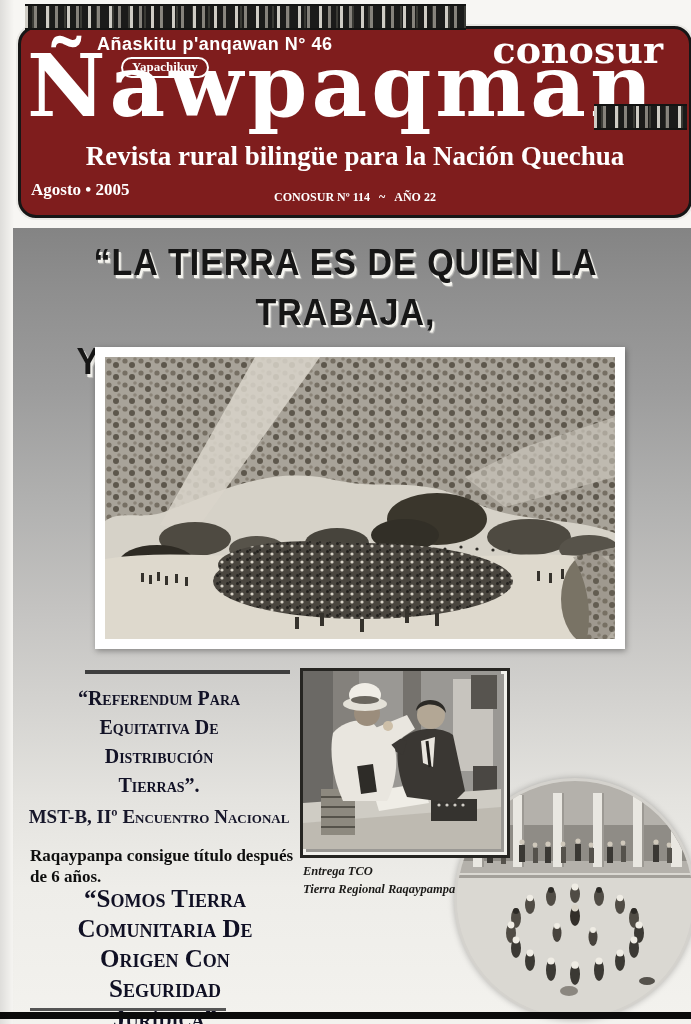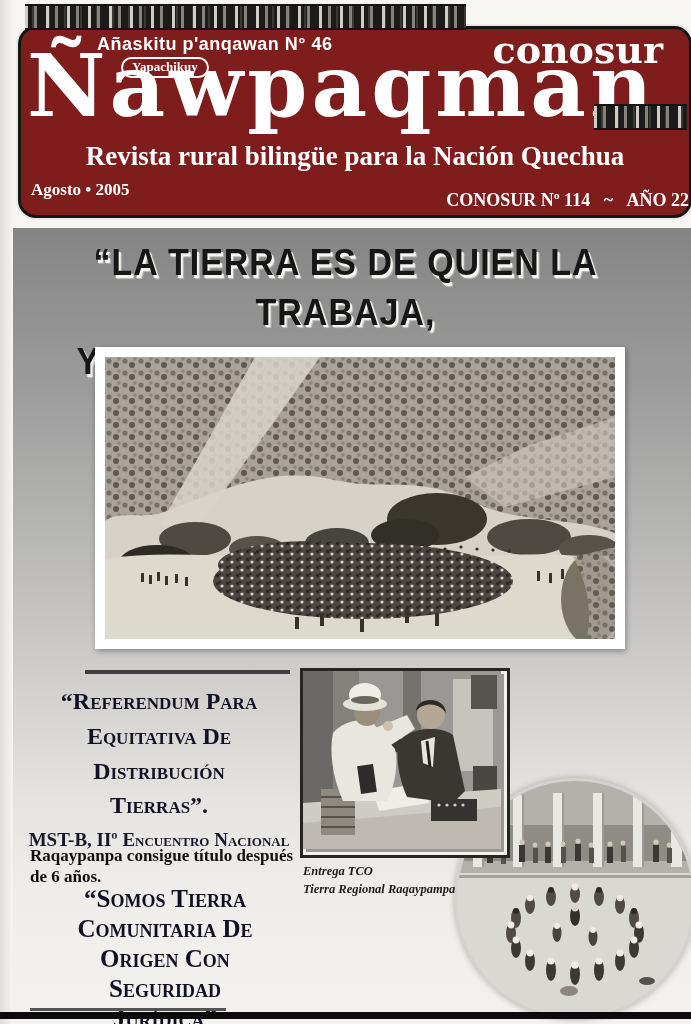--- a/index.html
+++ b/index.html
@@ -31,22 +31,22 @@
     font-family:"Liberation Serif", serif;}
   #brand{position:absolute; right:26px; top:0px; color:#fff; font-weight:700; font-size:38px;
     font-family:"DejaVu Serif", serif; letter-spacing:0px; line-height:1.1;}
   #mag-title{position:absolute; left:6px; top:14px; color:#fff; font-weight:700; font-size:86px;
     font-family:"DejaVu Serif", serif; letter-spacing:4px; line-height:1; white-space:nowrap;}
   #mast-subtitle{position:absolute; left:0; right:0; top:112px; text-align:center; color:#fff;
     font-weight:700; font-size:27px; font-family:"Liberation Serif", serif;}
   #mast-date{position:absolute; left:10px; top:151px; color:#fff; font-weight:700; font-size:17px;}
   #mast-dl{position:absolute; left:0; right:0; top:144px; text-align:center; color:#fff;
     font-weight:700; font-size:13px;}
-  #mast-issueline{position:absolute; left:0; right:0; top:161px; text-align:right; color:#fff;
-    font-weight:700; font-size:18px;}
+  #mast-issueline{position:absolute; left:0; right:0; top:161px; text-align:center; color:#fff;
+    font-weight:700; font-size:12px;}
   #price{position:absolute; right:5px; top:140px; width:86px; height:42px; background:#fbfaf7;
     border:2px solid #141414; border-radius:50%; display:flex; align-items:center; justify-content:center;
     color:#101010; font-weight:700; font-size:22px; font-family:"Liberation Serif", serif;}
   
   #panel{
     position:absolute; left:13px; top:228px; width:678px; height:796px; z-index:1;
     background:linear-gradient(180deg,#848484 0px,#8e8e8e 60px,#9c9c9c 160px,#b2b2b1 280px,
       #c4c3c1 380px,#d3d2cf 470px,#e4e3df 570px,#eeede9 660px,#f3f2ee 796px);
   }
   
@@ -66,21 +66,21 @@
     font-family:"Liberation Serif", serif;}
   #circle-photo{position:absolute; left:454px; top:778px; width:236px; height:236px; z-index:3;
     border-radius:50%; overflow:hidden; border:3px solid #d4d2cd; background:#dad8d2;
     box-shadow:0 0 6px rgba(0,0,0,.25);}
   
   .rule{position:absolute; background:#3f3f3f; z-index:2;}
   #rule-referendum{left:85px; top:670px; width:205px; height:4px;}
   #rule-bottom{left:30px; top:1008px; width:196px; height:3px; background:#555;}
   #referendum{position:absolute; left:28px; top:684px; width:262px; z-index:2; text-align:center;
     color:#121226; font-family:"Liberation Serif", serif; font-variant:small-caps; font-weight:700;}
-  #referendum .q{font-size:24px; line-height:1.45;}
+  #referendum .q{font-size:20px; line-height:1.45;}
   #referendum .src{font-size:19px; margin-top:6px; color:#17172a;}
   #lead{position:absolute; left:30px; top:845px; width:272px; z-index:2; color:#0e0e0e;
     font-weight:700; font-size:17px; line-height:1.25; font-family:"Liberation Serif", serif;}
   #somos{position:absolute; left:26px; top:884px; width:278px; z-index:2; text-align:center;
     color:#101024; font-family:"Liberation Serif", serif; font-variant:small-caps; font-weight:700;
     font-size:25px; line-height:1.2;}
   
   #bottom-bar{position:absolute; left:0; top:1012px; width:691px; height:7px; background:#0b0b0b; z-index:5;}
   #edge-shade{position:absolute; left:0; top:0; width:14px; height:1024px; z-index:6;
     background:linear-gradient(90deg, rgba(0,0,0,.10), rgba(0,0,0,0)); pointer-events:none;}

